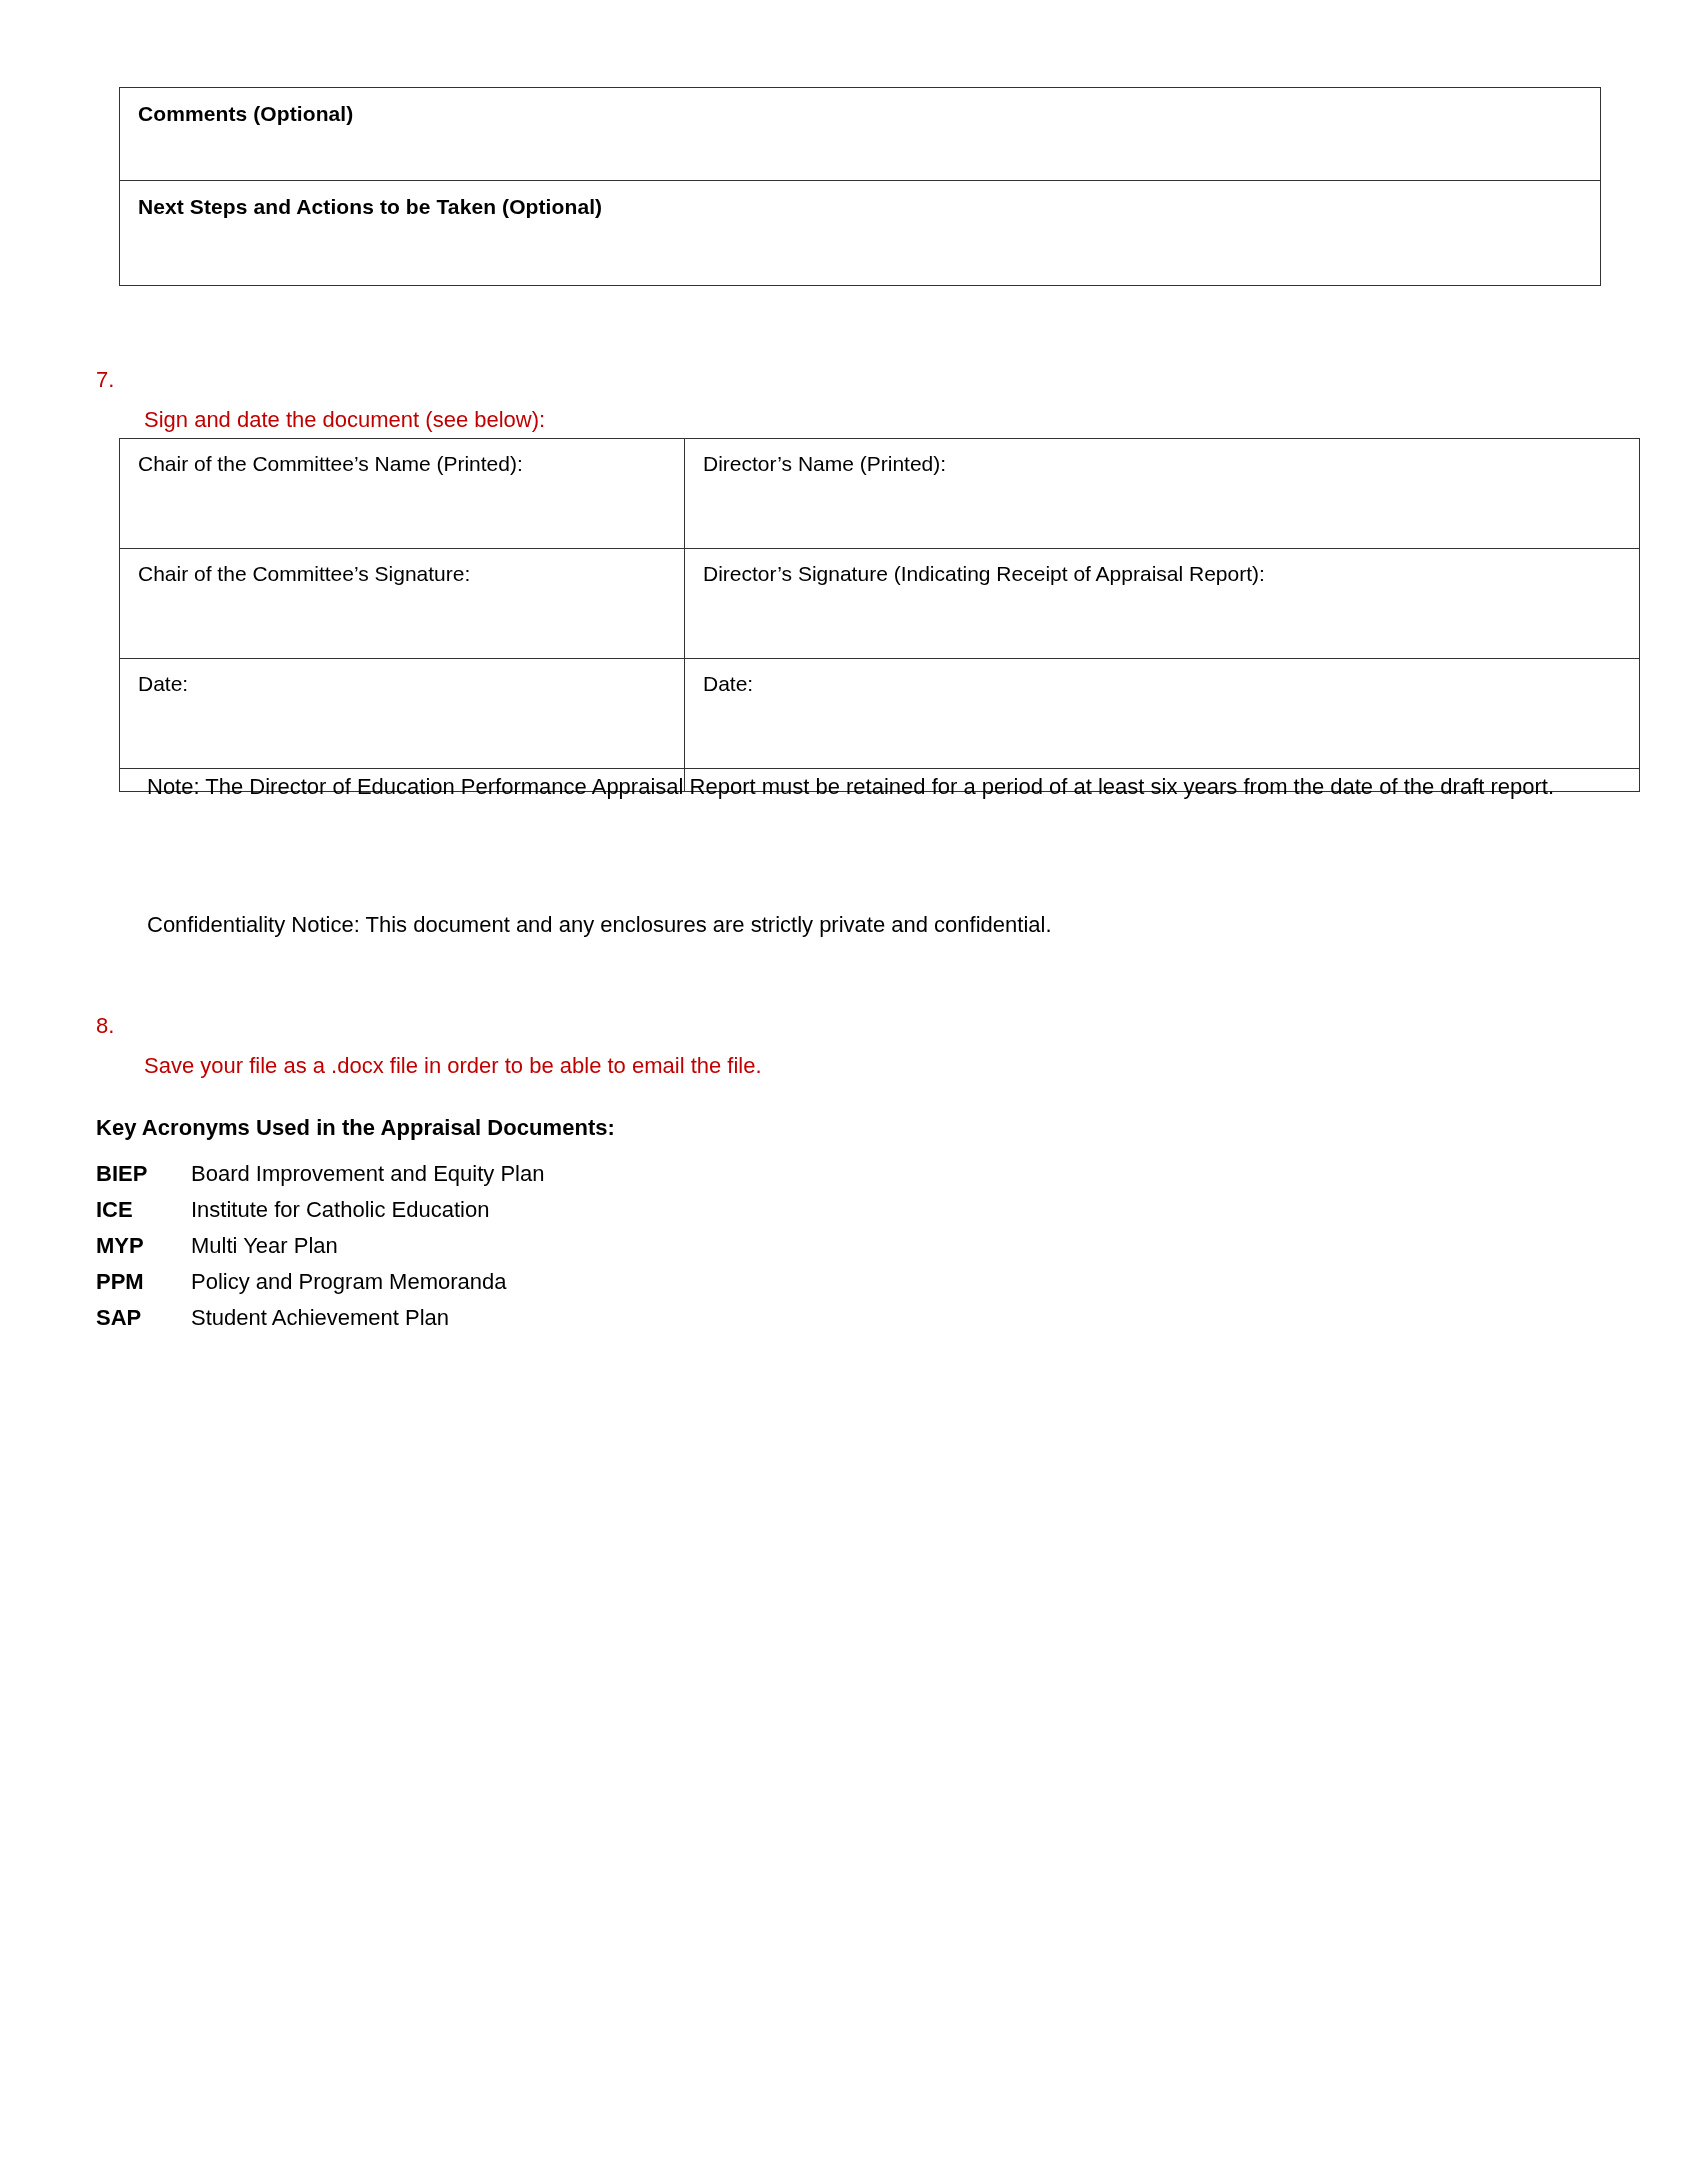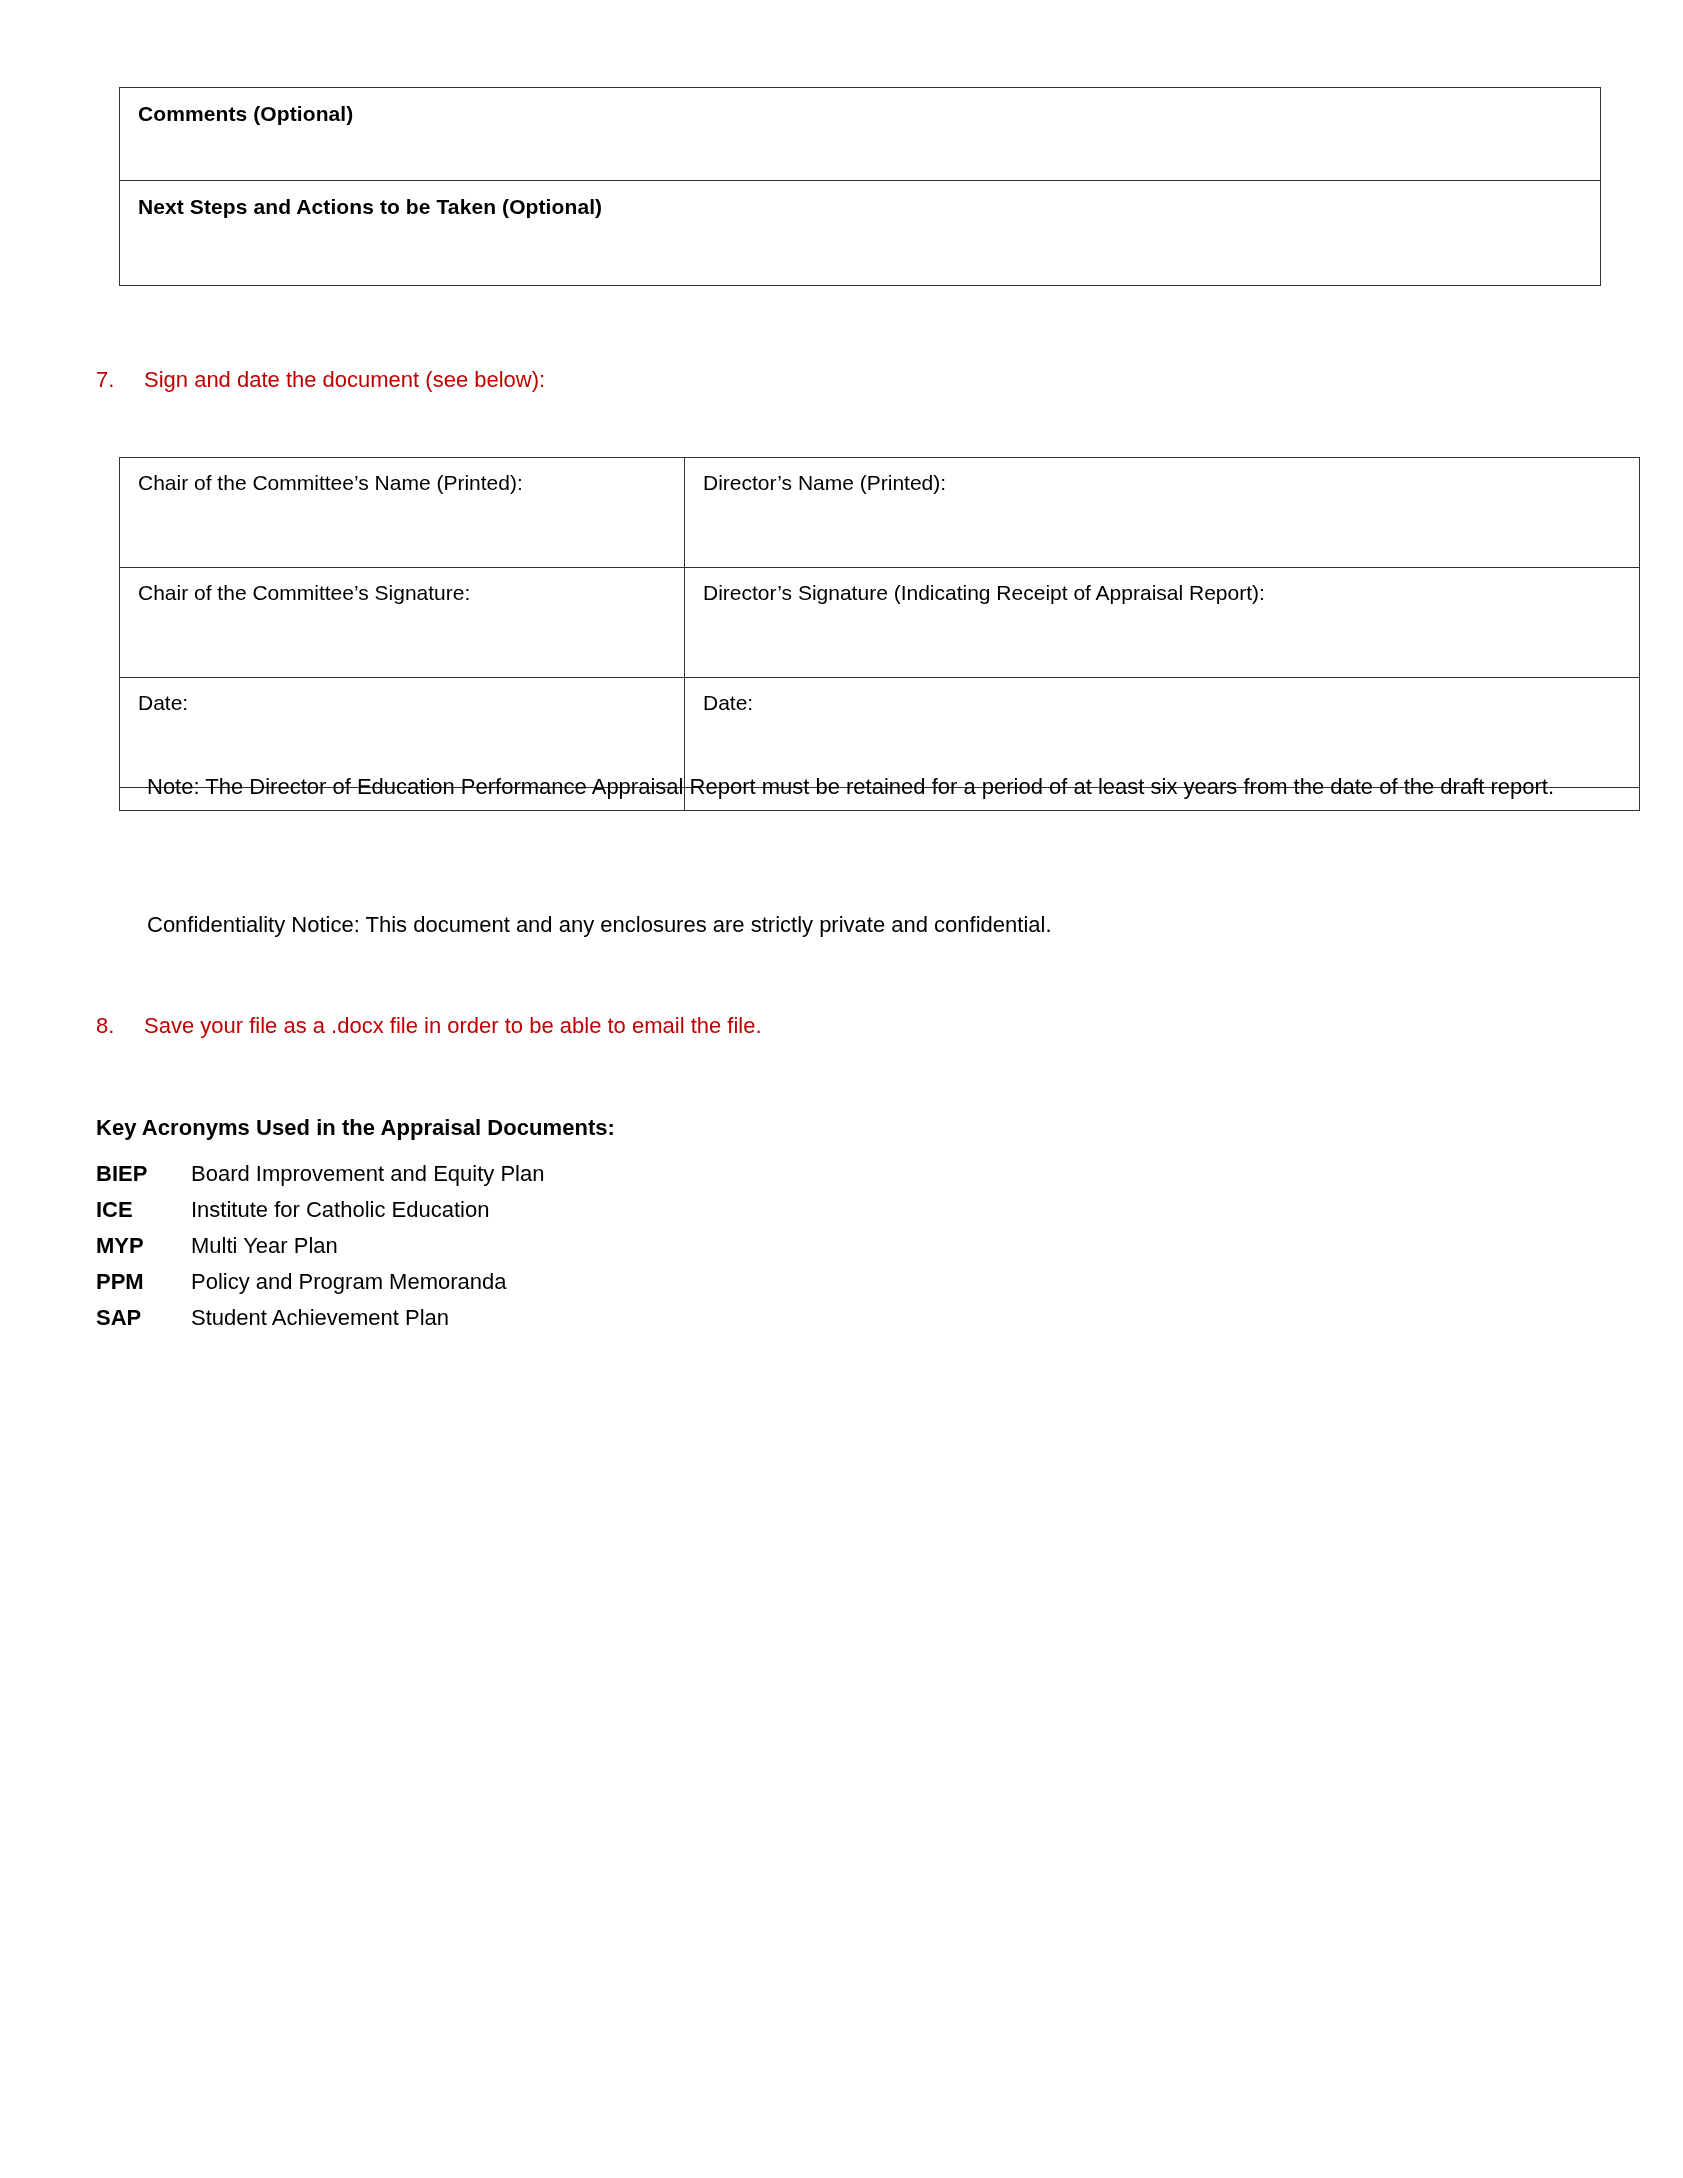--- a/index.html
+++ b/index.html
@@ -51,30 +51,30 @@
     color: #C00000;
     font-size: 22px;
     line-height: 1.25;
     display: flex;
     align-items: flex-start;
   }
   .step .num {
     width: 48px;
     flex: 0 0 48px;
   }
-  .step .txt { flex: 1 1 auto; }
+  .step .txt { flex: 1 1 auto; margin-top: 40px; }
 
   #step-7 { left: 96px; top: 366px; width: 891px; }
   #step-8 { left: 96px; top: 1012px; width: 1089px; }
 
   
   .sig-table {
     position: absolute;
     left: 119px;
-    top: 457px;
+    top: 438px;
     width: 1482px;
     border-collapse: collapse;
     table-layout: fixed;
   }
   .sig-table td {
     border: 1.6px solid #333333;
     vertical-align: top;
     padding: 12px 0 0 18px;
     font-size: 21px;
     line-height: 1.25;

